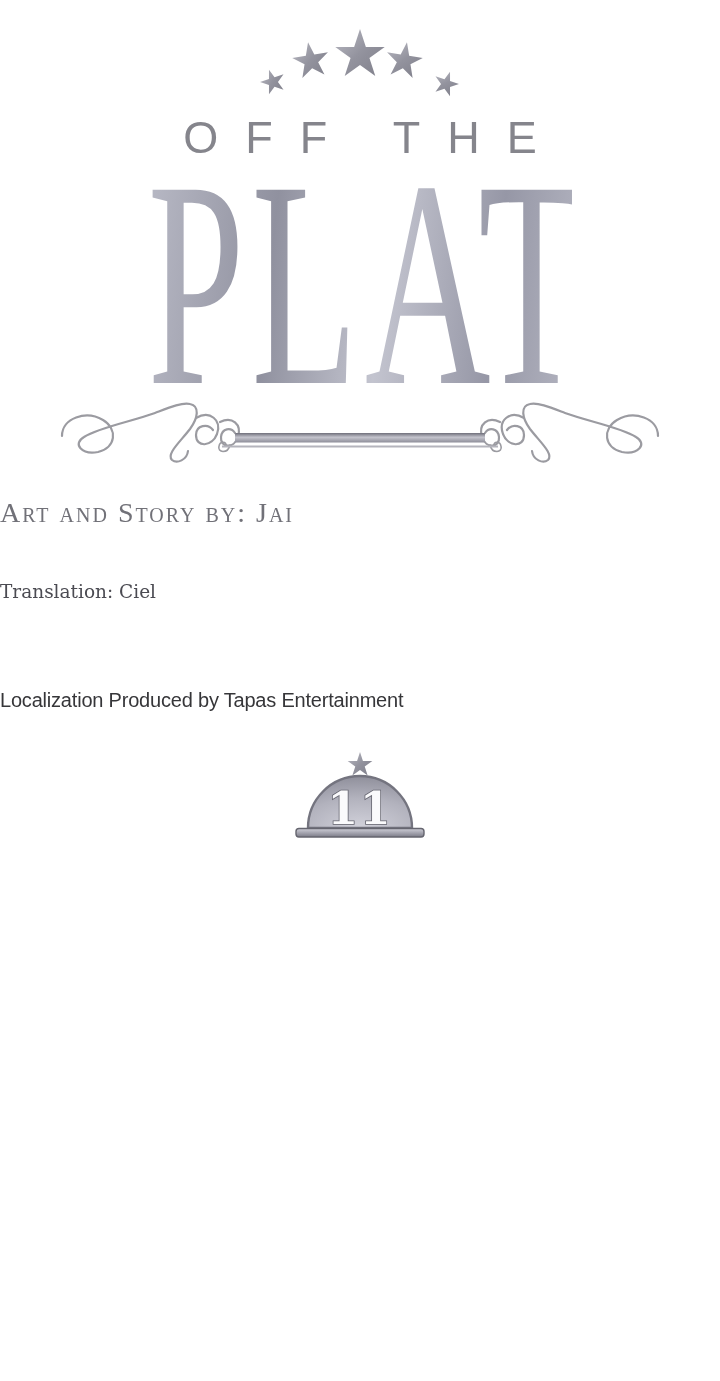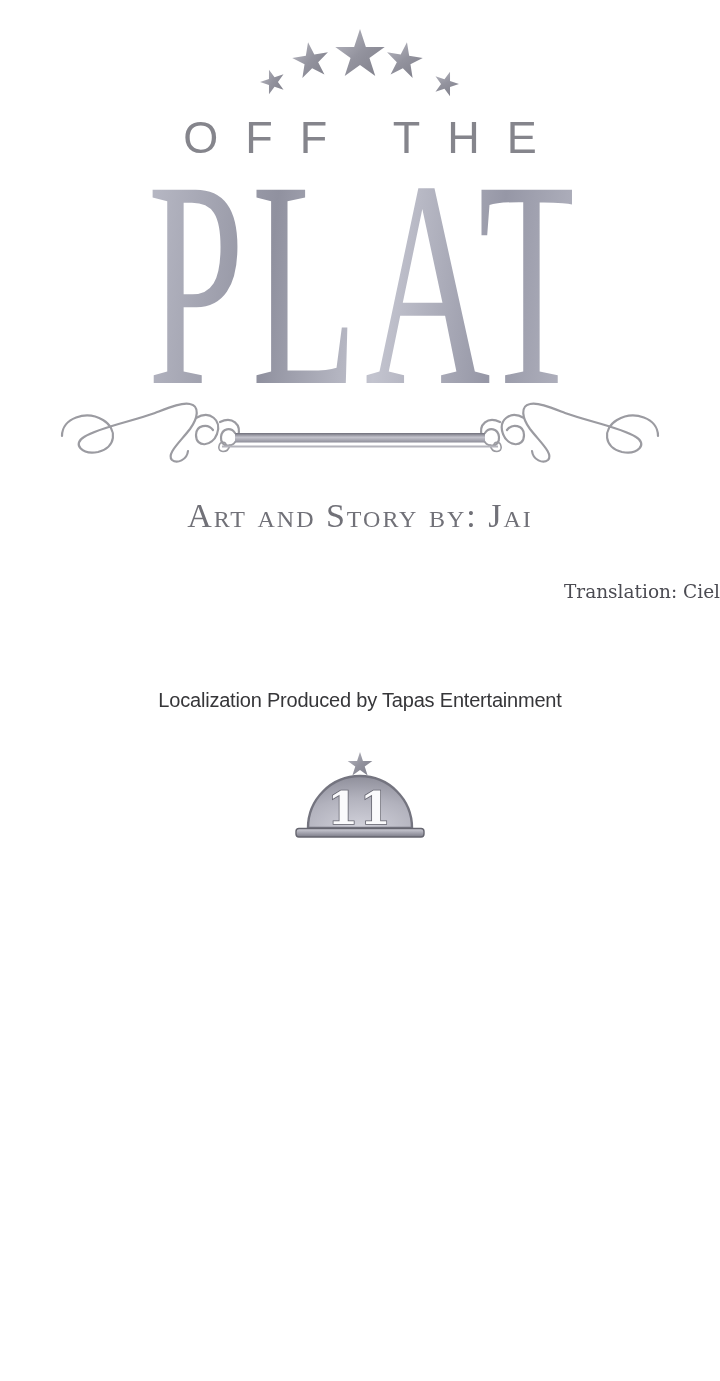--- a/index.html
+++ b/index.html
@@ -40,36 +40,35 @@
       -webkit-background-clip:text;
       background-clip:text;
       color:transparent;
     }
   }
   .divider{
     position:absolute;left:60px;top:388px;width:600px;height:70px;
   }
   .byline{
     position:absolute;top:489px;left:0;width:100%;
-    text-align:center;
     font-variant:small-caps;
-    font-size:34px;
+    font-size:28px;
     letter-spacing:2px;
     color:#717178;
   }
   .team-credits{
     position:absolute;top:572px;left:0;width:100%;
-    text-align:right;
+    text-align:left;
     font-family:"DejaVu Serif","Liberation Serif",serif;
     font-size:18.5px;line-height:23px;
     color:#4b4b52;
   }
   .localization{
     position:absolute;top:681px;left:0;width:100%;
-    text-align:center;
+    text-align:left;
     font-family:"Liberation Sans","DejaVu Sans",sans-serif;
     font-size:20px;
     letter-spacing:-0.2px;
     color:#363639;
   }
   .cloche{
     position:absolute;left:290px;top:742px;width:140px;height:95px;
   }
   .cloche text{
     font-family:"DejaVu Serif","Liberation Serif",serif;

